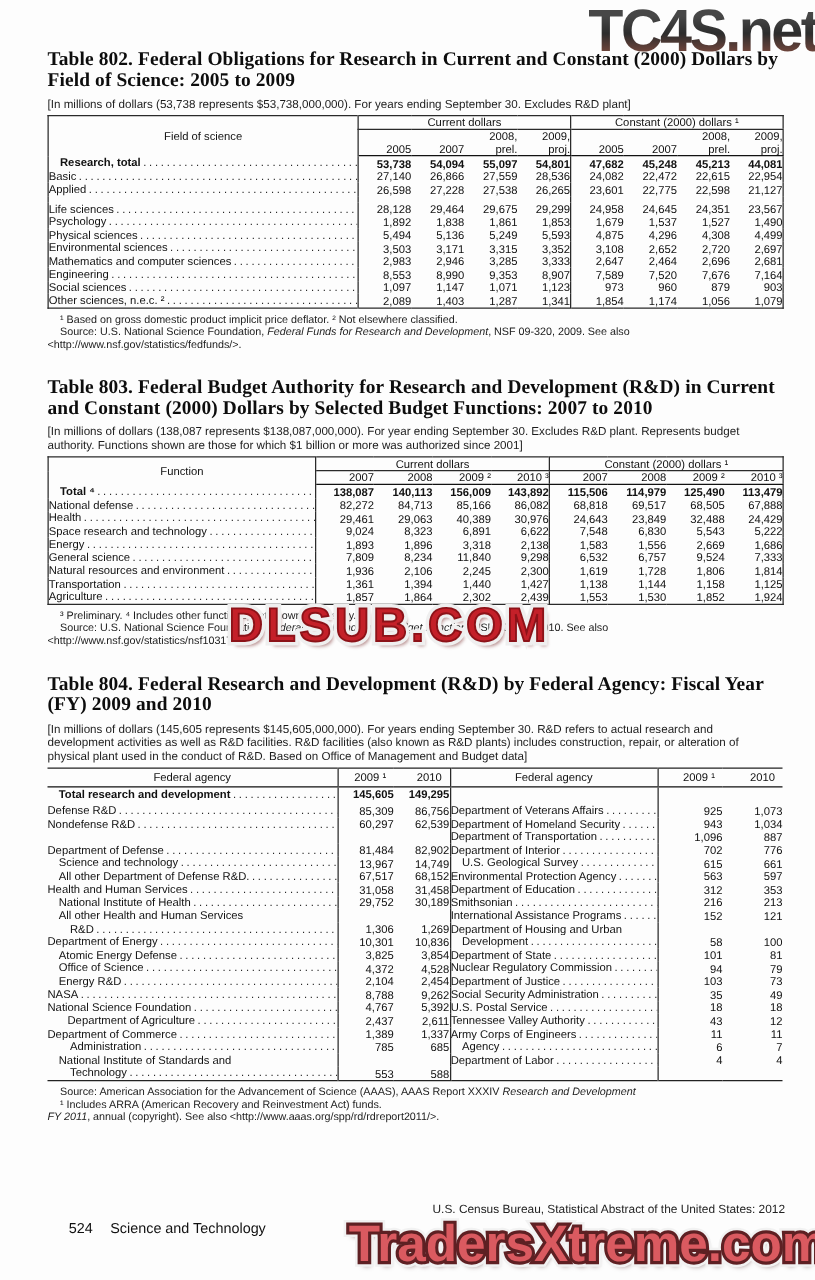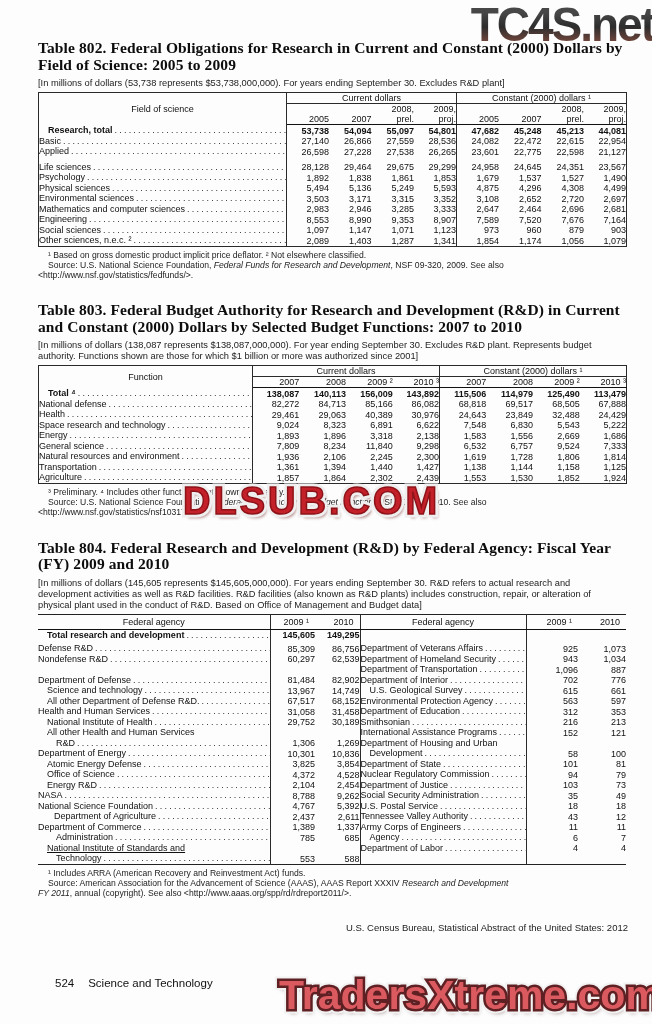--- a/index.html
+++ b/index.html
@@ -36,21 +36,21 @@
   .yr4{text-align:right;padding-right:6px !important;}
   .nl{border-left:1px solid #2a2a2a;}
   .rl{border-left:1px solid #2a2a2a;}
   .stub4{padding:0 2px 0 1px;}
 
   .footnotes{margin-top:3px;font-size:8.6px;line-height:10.3px;color:#1c1c1c;}
   .fnind{padding-left:10px;}
 
   .pgfoot{position:absolute;left:55px;top:977px;font-size:11.5px;color:#111;}
   .pgfoot .sect{margin-left:14px;}
-  .attr{position:absolute;right:24px;top:922px;font-size:9.5px;color:#222;}
+  .attr{position:absolute;right:24px;top:962px;font-size:9.5px;color:#222;}
 
   .wm{pointer-events:none;}
   .wm-top{position:absolute;top:-4px;right:-2px;z-index:6;font-size:46px;font-weight:900;
           letter-spacing:-2px;transform:scaleY(1.04);transform-origin:top right;
           background:linear-gradient(#474747 30%,#2d2d2d 55%,#8a4f41 92%);
           -webkit-background-clip:text;background-clip:text;color:transparent;}
   .wm-mid{position:absolute;left:183px;top:480px;z-index:6;font-size:38px;font-weight:900;letter-spacing:3px;}
   .wm-mid .out{position:absolute;left:0;top:0;color:#efefef;-webkit-text-stroke:7px #efefef;
                text-shadow:3px 4px 3px rgba(100,10,10,.45);}
   .wm-mid .in{position:relative;color:#c42029;-webkit-text-stroke:1.5px #8c1218;}
@@ -853,21 +853,21 @@
                   <span class="lbl" style="padding-left: 9px;">Agency</span>
                   <span class="dots">................................................................................................................................................................</span>
                 </span>
               </td>
               <td class="num nl">6</td>
               <td class="num">7</td>
             </tr>
             <tr>
               <td class="stub4">
                 <span class="lblwrap">
-                  <span class="lbl" style="padding-left: 9px; text-decoration: underline;">National Institute of Standards and</span>
+                  <span class="lbl" style="padding-left: 9px;">National Institute of Standards and</span>
                 </span>
               </td>
               <td class="num nl"></td>
               <td class="num"></td>
               <td class="stub4 rl">
                 <span class="lblwrap">
                   <span class="lbl" style="padding-left: 0px;">Department of Labor</span>
                   <span class="dots">................................................................................................................................................................</span>
                 </span>
               </td>
@@ -883,22 +883,22 @@
               </td>
               <td class="num nl">553</td>
               <td class="num">588</td>
               <td class="stub4 rl"></td>
               <td class="num nl"></td>
               <td class="num"></td>
             </tr>
           </tbody>
         </table>
       <div class="footnotes">
+          <div class="fnline fnind"><span>Source: American Association for the Advancement of Science (AAAS), AAAS Report XXXIV </span><span style="font-style: italic;">Research and Development</span></div>
           <div class="fnline fnind"><span>¹ Includes ARRA (American Recovery and Reinvestment Act) funds.</span></div>
-          <div class="fnline fnind"><span>Source: American Association for the Advancement of Science (AAAS), AAAS Report XXXIV </span><span style="font-style: italic;">Research and Development</span></div>
           <div class="fnline"><span style="font-style: italic;">FY 2011</span><span>, annual (copyright). See also &lt;http://www.aaas.org/spp/rd/rdreport2011/&gt;.</span></div>
         </div>
     </section>
 
   </div>
 
   <div class="pgfoot">
     <span>524</span><span class="sect">Science and Technology</span>
   </div>
   <div class="attr">U.S. Census Bureau, Statistical Abstract of the United States: 2012</div>

